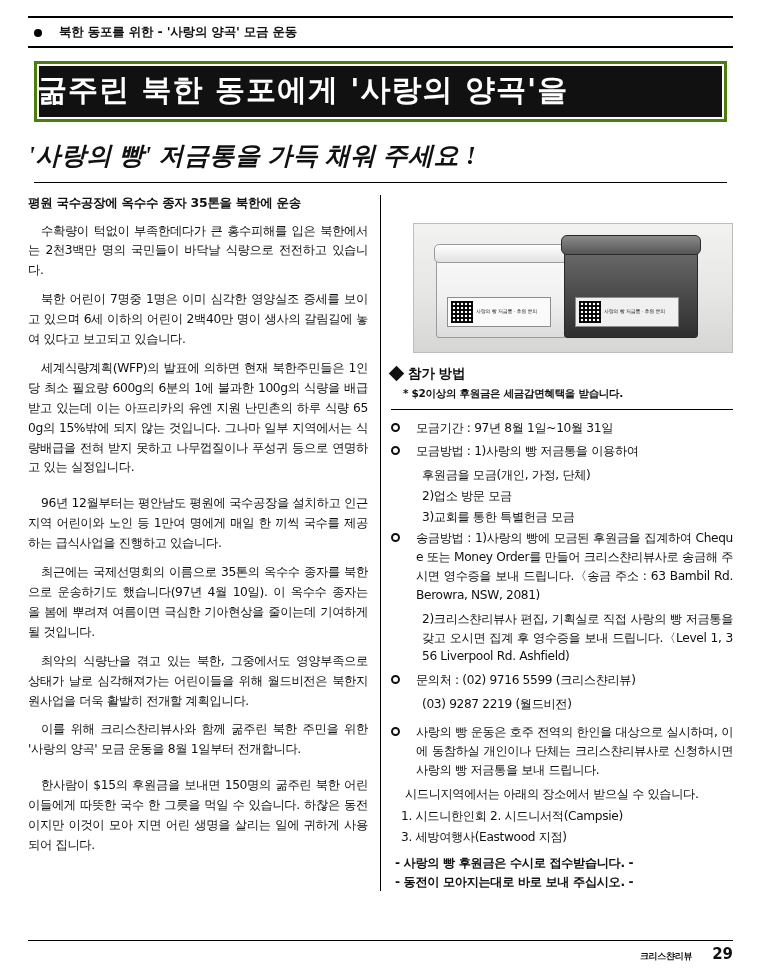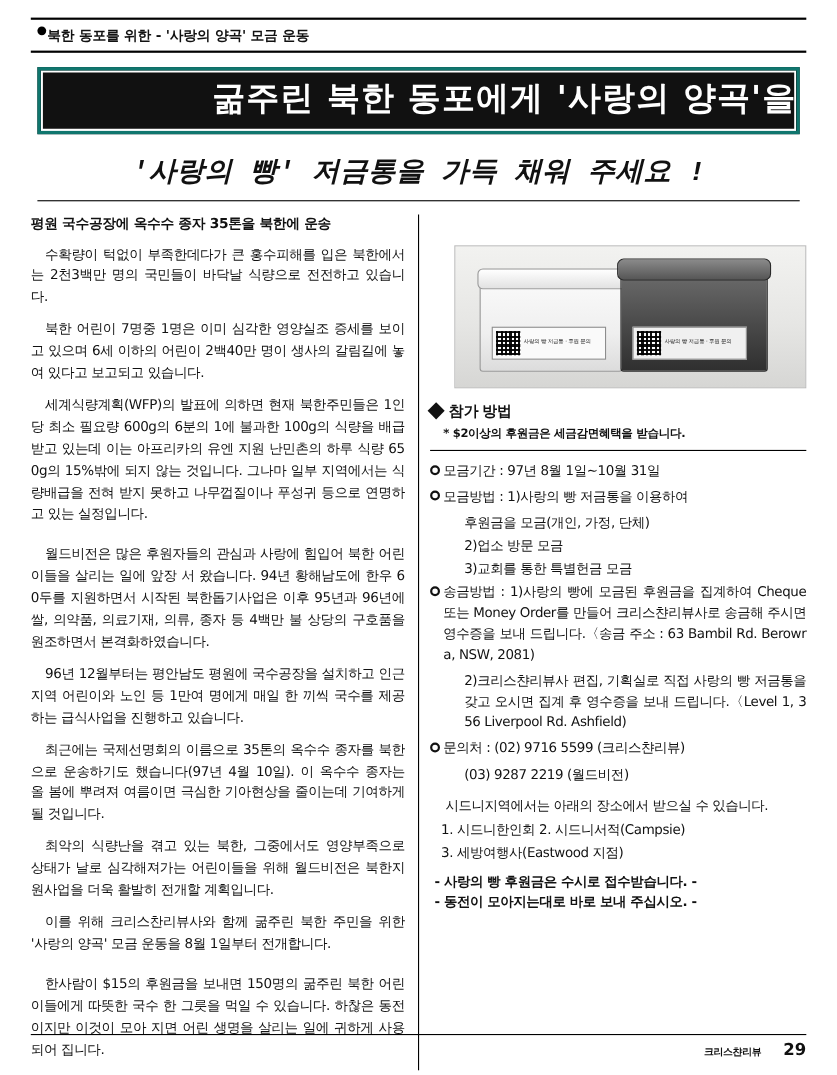--- a/index.html
+++ b/index.html
@@ -24,62 +24,62 @@
     padding: 16px 28px 10px 28px;
   }
 
   
   .kicker-rule-top {
     border-top: 2px solid #000;
     margin: 0 0 0 0;
   }
   .kicker {
     display: flex;
-    gap: 1px;
+    align-items: center;
+    gap: 17px;
     padding: 6px 0 5px 6px;
     border-bottom: 2px solid #000;
   }
   .kicker .bullet {
     width: 8px; height: 8px;
     border-radius: 50%;
     background: #000;
     flex: 0 0 auto;
   }
   .kicker .kicker-text {
     font-size: 12.5px;
     font-weight: bold;
     letter-spacing: -0.2px;
   }
 
   
   .masthead {
     margin: 13px 6px 0 6px;
     background: #111;
-    border: 3px solid #0f766e;
+    border: 3px solid #4d7c0f;
     box-shadow: 0 0 0 2px #fff inset;
     padding: 9px 0 11px 0;
-    text-align: right;
+    text-align: left;
   }
   .masthead .title {
     color: #fff;
     font-family: "DejaVu Sans", sans-serif;
     font-weight: bold;
     font-size: 30px;
     letter-spacing: 1px;
     line-height: 1.15;
     white-space: nowrap;
   }
   .subtitle {
-    text-align: center;
     font-size: 25px;
     font-style: italic;
     font-weight: bold;
     letter-spacing: 0.5px;
     margin: 17px 0 6px 0;
-    font-family: Liberation Mono, monospace;
+    font-family: Liberation Serif, serif;
   }
   .rule-thin {
     border-bottom: 1px solid #000;
     margin: 10px 6px 0 6px;
   }
 
   
   .columns {
     display: flex;
     margin-top: 12px;
@@ -222,21 +222,21 @@
     margin: 0 0 8px 12px;
     letter-spacing: -0.3px;
   }
   .rule-under {
     border-bottom: 1px solid #000;
     margin: 2px 0 9px 0;
   }
   .item {
     display: flex;
     align-items: flex-start;
-    gap: 3px;
+    gap: 16px;
     font-size: 12.2px;
     line-height: 1.55;
     margin-bottom: 5px;
     letter-spacing: -0.35px;
     text-align: justify;
     word-break: break-all;
     justify-content: center;
   }
   .item .dot {
     margin-top: 4px;
@@ -325,21 +325,20 @@
 
   <div class="columns">
 
     <div class="col-left">
       <div class="lead">평원 국수공장에 옥수수 종자 35톤을 북한에 운송</div>
 
       <p class="body">수확량이 턱없이 부족한데다가 큰 홍수피해를 입은 북한에서는 2천3백만 명의 국민들이 바닥날 식량으로 전전하고 있습니다.</p>
       <p class="body">북한 어린이 7명중 1명은 이미 심각한 영양실조 증세를 보이고 있으며 6세 이하의 어린이 2백40만 명이 생사의 갈림길에 놓여 있다고 보고되고 있습니다.</p>
       <p class="body">세계식량계획(WFP)의 발표에 의하면 현재 북한주민들은 1인당 최소 필요량 600g의 6분의 1에 불과한 100g의 식량을 배급 받고 있는데 이는 아프리카의 유엔 지원 난민촌의 하루 식량 650g의 15%밖에 되지 않는 것입니다. 그나마 일부 지역에서는 식량배급을 전혀 받지 못하고 나무껍질이나 푸성귀 등으로 연명하고 있는 실정입니다.</p>
       <div class="para-gap"></div>
-      <p class="body">월드비전은 많은 후원자들의 관심과 사랑에 힘입어 북한 어린이들을 살리는 일에 앞장 서 왔습니다. 94년 황해남도에 한우 60두를 지원하면서 시작된 북한돕기사업은 이후 95년과 96년에 쌀, 의약품, 의료기재, 의류, 종자 등 4백만 불 상당의 구호품을 원조하면서 본격화하였습니다.</p>
       <p class="body">96년 12월부터는 평안남도 평원에 국수공장을 설치하고 인근 지역 어린이와 노인 등 1만여 명에게 매일 한 끼씩 국수를 제공하는 급식사업을 진행하고 있습니다.</p>
       <p class="body">최근에는 국제선명회의 이름으로 35톤의 옥수수 종자를 북한으로 운송하기도 했습니다(97년 4월 10일). 이 옥수수 종자는 올 봄에 뿌려져 여름이면 극심한 기아현상을 줄이는데 기여하게 될 것입니다.</p>
       <p class="body">최악의 식량난을 겪고 있는 북한, 그중에서도 영양부족으로 상태가 날로 심각해져가는 어린이들을 위해 월드비전은 북한지원사업을 더욱 활발히 전개할 계획입니다.</p>
       <p class="body">이를 위해 크리스찬리뷰사와 함께 굶주린 북한 주민을 위한 '사랑의 양곡' 모금 운동을 8월 1일부터 전개합니다.</p>
       <div class="para-gap"></div>
       <p class="body">한사람이 $15의 후원금을 보내면 150명의 굶주린 북한 어린이들에게 따뜻한 국수 한 그릇을 먹일 수 있습니다. 하찮은 동전이지만 이것이 모아 지면 어린 생명을 살리는 일에 귀하게 사용되어 집니다.</p>
 
     </div>
 
     <div class="col-divider"></div>
@@ -391,20 +390,24 @@
       </div>
       <div class="sub indent2">2)크리스챤리뷰사 편집, 기획실로 직접 사랑의 빵 저금통을 갖고 오시면 집계 후 영수증을 보내 드립니다.〈Level 1, 356 Liverpool Rd. Ashfield)</div>
 
       <div class="item" style="margin-top:5px">
         <span class="dot"></span>
         <span class="txt">문의처 :  (02) 9716 5599 (크리스챤리뷰)</span>
       </div>
       <div class="sub indent2">(03) 9287 2219 (월드비전)</div>
 
       <div class="closing" style="margin-top:9px">
+        <div class="item">
+          <span class="dot"></span>
+          <span class="txt">사랑의 빵 운동은 호주 전역의 한인을 대상으로 실시하며, 이에 동참하실 개인이나 단체는 크리스챤리뷰사로 신청하시면 사랑의 빵 저금통을 보내 드립니다.</span>
+        </div>
         <p style="margin-left:14px">시드니지역에서는 아래의 장소에서 받으실 수 있습니다.</p>
         <div class="list-tight">1. 시드니한인회 2. 시드니서적(Campsie)</div>
         <div class="list-tight">3. 세방여행사(Eastwood 지점)</div>
         <div class="dash-line" style="margin-top:8px">- 사랑의 빵 후원금은 수시로 접수받습니다. -</div>
         <div class="dash-line">- 동전이 모아지는대로 바로 보내 주십시오. -</div>
       </div>
 
     </div>
   </div>
 

